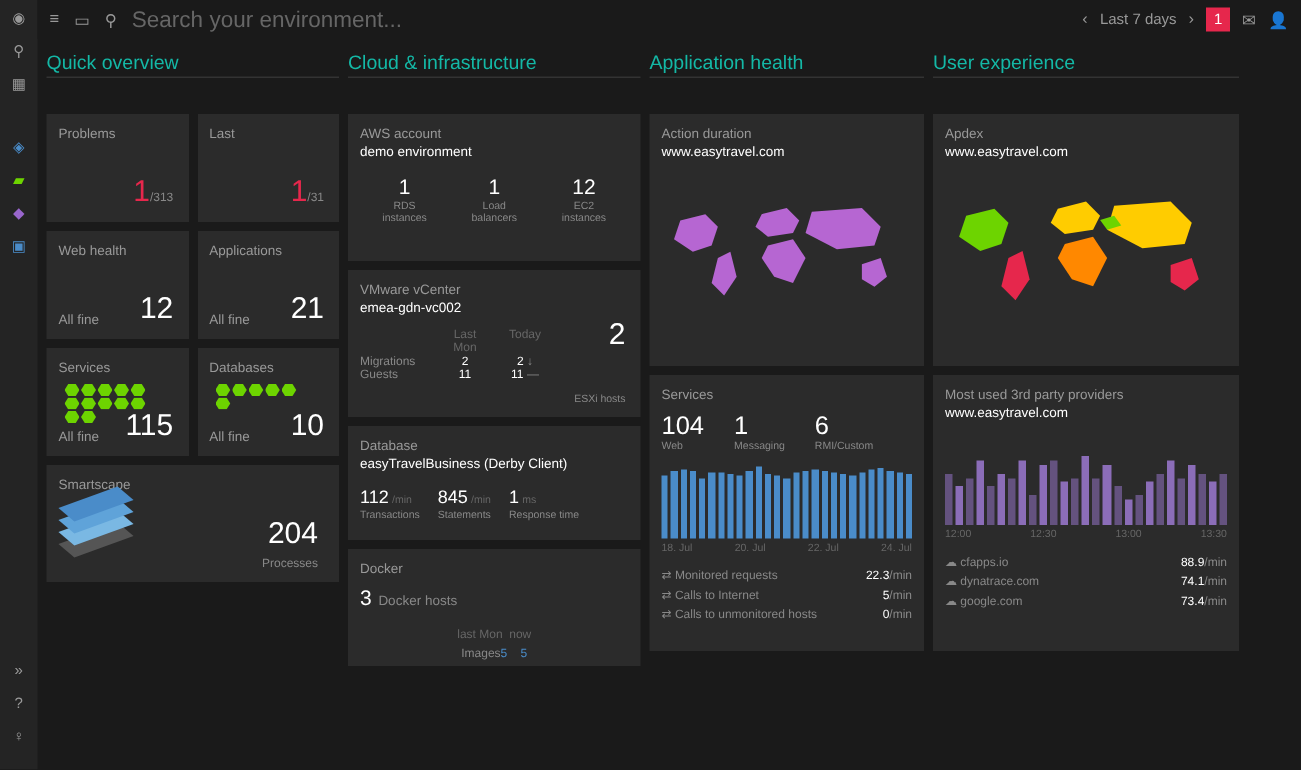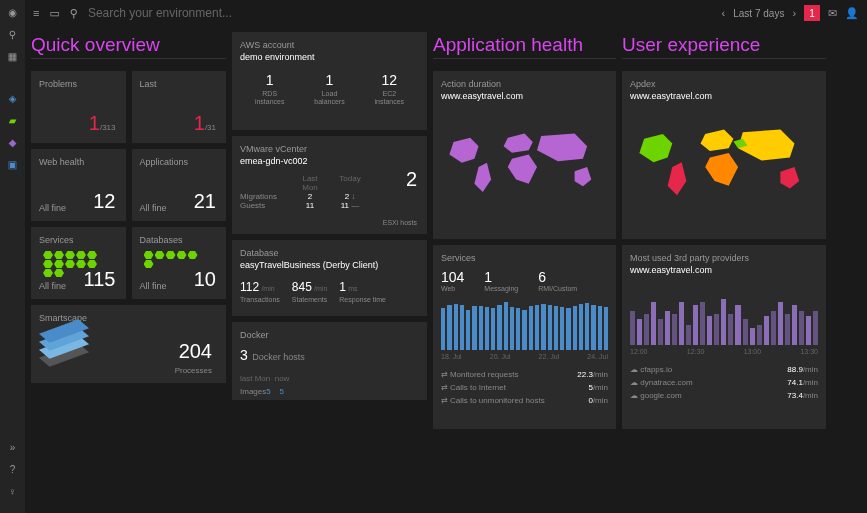--- a/index.html
+++ b/index.html
@@ -3,30 +3,30 @@
 <meta charset="utf-8">
 <style>
 *{margin:0;padding:0;box-sizing:border-box;font-family:Arial,sans-serif}
 body{background:#1a1a1a;color:#ccc;width:867px;height:513px;overflow:hidden;display:flex}
 .sidebar{width:25px;background:#242424;display:flex;flex-direction:column;align-items:center;padding-top:6px;gap:10px}
 .sidebar-icon{width:12px;height:12px;display:flex;align-items:center;justify-content:center;color:#999;font-size:10px;cursor:pointer}
 .sidebar-spacer{flex:1}
 .main{flex:1;display:flex;flex-direction:column}
 .topbar{height:26px;background:#1a1a1a;display:flex;align-items:center;padding:0 8px;gap:10px;font-size:10px;color:#999}
 .tb-icon{cursor:pointer;font-size:11px}
-.search{flex:1;color:#666;font-size:12px}
+.search{flex:1;color:#666;font-size:15px}
 .tb-right{display:flex;align-items:center;gap:8px}
 .tb-red{background:#e6274c;color:#fff;width:16px;height:16px;display:flex;align-items:center;justify-content:center;font-size:10px}
 .content{flex:1;display:flex;gap:6px;padding:6px;overflow:hidden}
 .col{display:flex;flex-direction:column;gap:6px}
 .col1{width:195px}
 .col2{width:195px}
 .col3{width:183px}
 .col4{width:204px}
-.section-title{font-size:19px;color:#d946ef;margin-bottom:6px;padding:2px 0;border-bottom:1px solid #333}
+.section-title{font-size:13px;color:#14b8a6;margin-bottom:18px;padding:2px 0;border-bottom:1px solid #333}
 .tile{background:#2b2b2b;padding:8px;position:relative}
 .tile-sm{height:72px}
 .tile-md{height:98px}
 .tile-title{font-size:9px;color:#999}
 .tile-sub{font-size:9px;color:#fff;margin-top:2px}
 .big-num{font-size:20px;color:#fff;position:absolute;right:10px;bottom:8px}
 .tiny{font-size:8px;color:#888}
 .red{color:#e6274c}
 .row2{display:flex;gap:6px}
 .row2 .tile{flex:1}
@@ -41,42 +41,42 @@
 .vtable-head{color:#666}
 .vnum{color:#fff}
 .vbig{position:absolute;right:10px;top:32px;font-size:20px;color:#fff}
 .vlab{position:absolute;right:10px;bottom:8px;font-size:7px;color:#888}
 .db-stats{display:flex;gap:12px;margin-top:10px;font-size:8px}
 .db-stat{display:flex;flex-direction:column}
 .db-v{color:#fff;font-size:12px}
 .db-u{font-size:7px;color:#666}
 .db-l{font-size:7px;color:#888;margin-top:2px}
 .docker-list{margin-top:8px;font-size:8px;color:#888}
-.docker-row{display:flex;justify-content:flex-start;padding:2px 0}
+.docker-row{display:flex;justify-content:center;padding:2px 0}
 .hex{width:60px;height:40px;position:absolute;left:12px;top:24px}
 .hex-grid{display:flex;flex-wrap:wrap;gap:1px;width:60px}
 .hexagon{width:10px;height:8px;background:#6dd400;clip-path:polygon(25% 0,75% 0,100% 50%,75% 100%,25% 100%,0 50%)}
 .layers{position:absolute;left:12px;top:20px}
 .layer{width:42px;height:12px;position:absolute;transform:rotate(-20deg) skewX(30deg)}
 .l1{background:#4a8cc9;top:0}
 .l2{background:#5fa3d9;top:8px}
 .l3{background:#7ab8e3;top:16px}
 .l4{background:#555;top:24px}
 .map{position:relative;height:120px;margin-top:6px}
 .map svg{width:100%;height:100%}
 .bars{display:flex;align-items:flex-end;gap:2px;height:50px;margin-top:8px}
 .bar{flex:1;background:#4a8cc9}
 .bars2 .bar{background:#8b6db8}
 .bars2 .bar:nth-child(odd){opacity:0.6}
 .xlabs{display:flex;justify-content:space-between;font-size:7px;color:#666;margin-top:3px}
 .metric-row{display:flex;justify-content:space-between;font-size:8px;color:#888;padding:2px 0}
 .metric-v{color:#fff}
 .svc-row{display:flex;gap:20px;margin-top:6px}
 .svc-col{display:flex;flex-direction:column}
-.svc-n{font-size:14px;color:#fff}
+.svc-n{font-size:17px;color:#fff}
 .svc-l{font-size:7px;color:#888}
 </style>
 </head>
 <body>
 
 <div class="sidebar">
   <div class="sidebar-icon">◉</div>
   <div class="sidebar-icon">⚲</div>
   <div class="sidebar-icon">▦</div>
   <div style="height:10px"></div>
@@ -178,20 +178,21 @@
             <div class="layer l3"></div>
             <div class="layer l2"></div>
             <div class="layer l1"></div>
         </div>
         <div class="big-num" style="right:14px;bottom:20px">204</div>
         <div style="position:absolute;right:14px;bottom:8px;font-size:8px;color:#888">Processes</div>
       </div>
     </div>
 
     <div class="col col2">
+      <div class="section-title">Cloud &amp; infrastructure</div>
       <div class="tile tile-md">
         <div class="tile-title">AWS account</div>
         <div class="tile-sub">demo environment</div>
         <div class="aws-row">
           <div class="aws-col">
               <div class="aws-num">1</div>
               <div class="aws-lab"><span>RDS</span><br><span>instances</span></div>
             </div>
           <div class="aws-col">
               <div class="aws-num">1</div>

